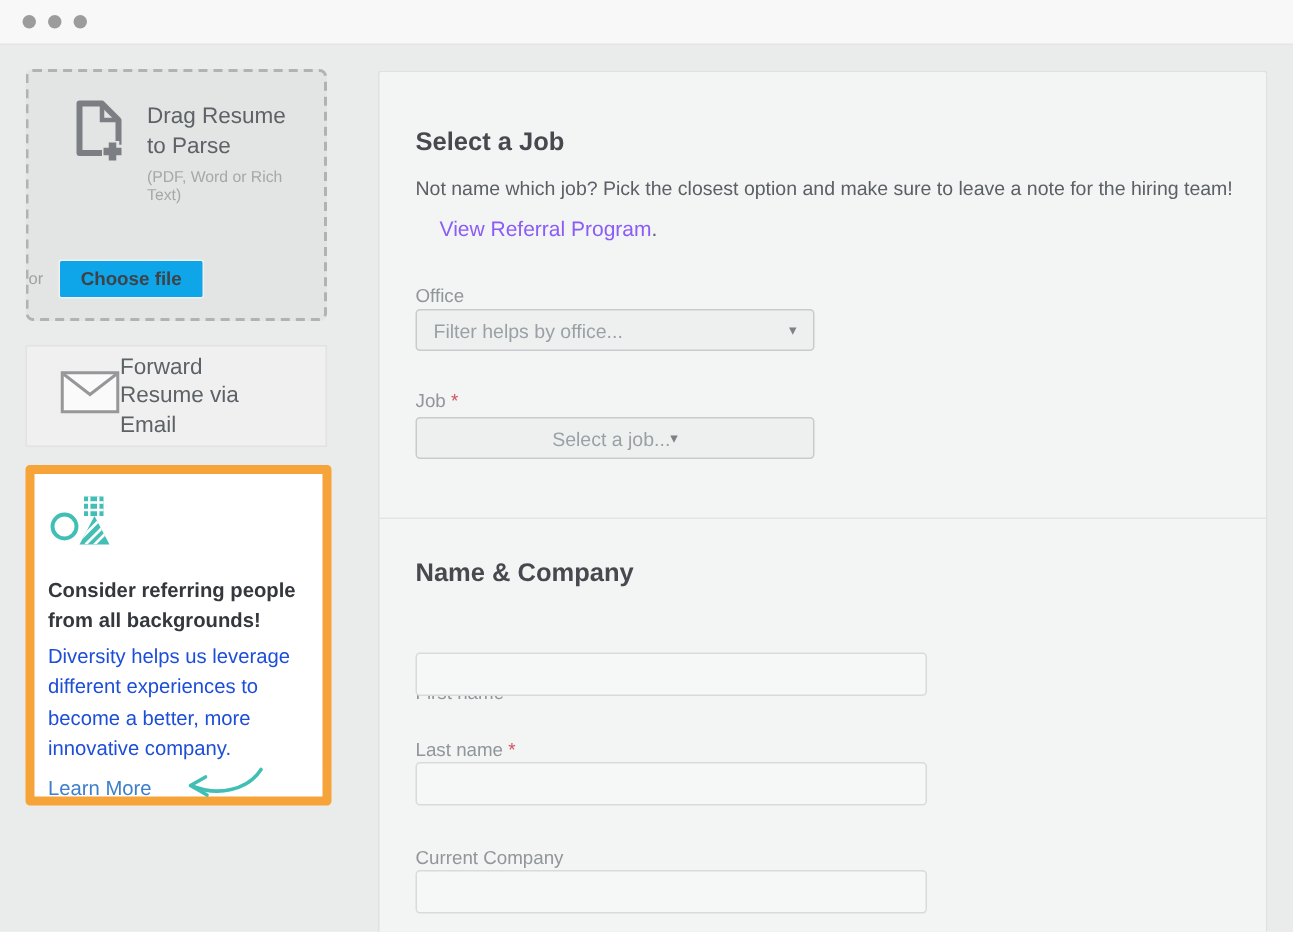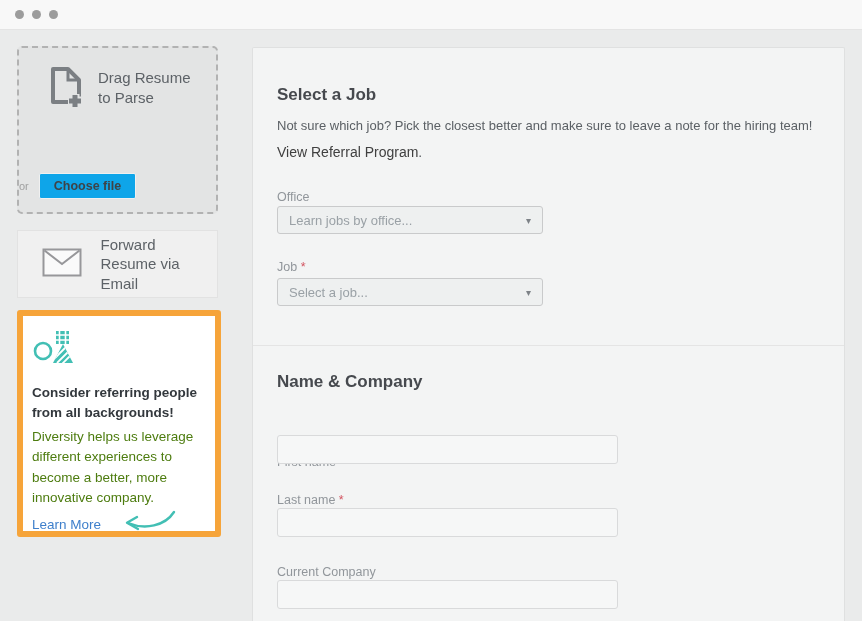--- a/index.html
+++ b/index.html
@@ -34,62 +34,62 @@
   .dz-or { font-size:11px; color:#a0a0a0; }
   .choose-btn {
     background:#0ea5e9; border:1px solid #f0f0f0; border-radius:2px;
     font-family:"Liberation Sans", sans-serif;
     font-size:12.5px; font-weight:bold; color:#3e4348;
     padding:5px 14px; cursor:pointer;
   }
   .forward-box {
     position:absolute; left:17px; top:230px; width:201px; height:68px;
     background:#f0f0f0; border:1px solid #e2e2e2;
-    display:flex; align-items:center; padding-left:22px; gap:19px;justify-content:center;
+    display:flex; align-items:center; padding-left:22px; gap:0;
   }
   .fw-label { width:115px; font-size:15px; line-height:1.3; color:#5d6267; }
 
   .diversity-card {
     position:absolute; left:17px; top:310px; width:204px; height:227px;
     background:#ffffff; border:6px solid #f6a43a; border-radius:3px;
     padding:11px 9px;
   }
   .dv-title { margin-top:10px; width:176px; font-size:13.5px; font-weight:bold; color:#33383d; line-height:1.45; }
-  .dv-body { margin-top:5px; width:180px; font-size:13.5px; color:#4d7c0f; line-height:1.5; }
+  .dv-body { margin-top:5px; width:180px; font-size:13.5px; color:#1d4ed8; line-height:1.5; }
   .dv-link-row { display:flex; align-items:center; gap:18px; margin-top:1px; }
   .dv-link { font-size:13.5px; color:#3e7fcb; text-decoration:none; cursor:pointer; }
 
   
   .panel {
     position:absolute; left:252px; top:47px; width:593px; height:580px;
     background:#f3f4f4; border:1px solid #dfe0e0; border-bottom:0;
     border-radius:2px 2px 0 0;
   }
   .panel .heading { position:absolute; left:24px; font-size:17px; font-weight:bold; color:#46494e; }
   .h-select { top:37px; }
   .h-name { top:324px; }
   .desc { position:absolute; left:24px; top:70px; font-size:13px; color:#5b6065; white-space:nowrap; }
   .ref-link-row { position:absolute; left:24px; top:96px; font-size:14px; }
-  .ref-link { color:#404040; text-decoration:none; cursor:pointer; }
+  .ref-link { color:#8b5cf6; text-decoration:none; cursor:pointer;margin-left:16px; }
   .ref-suffix { color:#5b6065; }
   .field-label { position:absolute; left:24px; font-size:12.5px; color:#91969b; }
   .req { color:#d2535f; }
   .lbl-office { top:142px; }
   .lbl-job { top:212px; }
   .lbl-first { top:372px;margin-top:35px; }
   .lbl-last { top:445px; }
   .lbl-company { top:517px; }
   .select-box {
     position:absolute; left:24px; width:266px; height:28px;
     background:#eef0f0; border:1px solid #c9cacb; border-radius:3px;
     display:flex; align-items:center; justify-content:space-between;
     padding:0 11px; cursor:pointer;
   }
   .sel-office { top:158px; }
-  .sel-job { top:230px; }
+  .sel-job { top:230px;justify-content:center; }
   .sel-placeholder { font-size:13px; color:#9aa1a6; }
   .sel-caret { font-size:10px; color:#7d8287; }
   .divider { position:absolute; left:0; top:297px; width:100%; height:1px; background:#e4e4e4; }
   .text-input {
     position:absolute; left:24px; width:341px; height:29px;
     background:#f6f7f7; border:1px solid #d9dadb; border-radius:3px;
     font-family:"Liberation Sans", sans-serif; font-size:13px; color:#444;
     padding:0 9px;
   }
   .in-first { top:387px; }
@@ -110,20 +110,21 @@
     <span>
       <svg width="35" height="44" viewBox="0 0 35 44">
         <path d="M4 3 H19 L30 14 V36 H4 Z" fill="none" stroke="#7b7f83" stroke-width="4" stroke-linejoin="round"></path>
         <path d="M19 3 V14 H30" fill="none" stroke="#7b7f83" stroke-width="3"></path>
         <path d="M26 28 V42 M19 35 H33" stroke="#e3e4e4" stroke-width="9"></path>
         <path d="M26 29 V41 M20 35 H32" stroke="#7b7f83" stroke-width="5"></path>
       </svg>
     </span>
     <div class="dz-texts">
       <div class="dz-title">Drag Resume to Parse</div>
+      <div class="dz-sub">(PDF, Word or Rich Text)</div>
     </div>
   </div>
   <div class="dz-bottom">
     <span class="dz-or">or</span>
     <button class="choose-btn">Choose file</button>
   </div>
 </div>
 
 <div class="forward-box">
   <span>
@@ -158,28 +159,28 @@
       <svg width="58" height="26" viewBox="0 0 58 26">
         <path d="M55 3 C46 17 26 21 9 14" fill="none" stroke="#42bfb4" stroke-width="2.4" stroke-linecap="round"></path>
         <path d="M18 8 L8 13.7 L19 20" fill="none" stroke="#42bfb4" stroke-width="2.4" stroke-linecap="round" stroke-linejoin="round"></path>
       </svg>
     </span>
   </div>
 </div>
 
 <div class="panel">
   <div class="heading h-select">Select a Job</div>
-  <div class="desc">Not sure which job? Pick the closest better and make sure to leave a note for the hiring team!</div>
+  <div class="desc">Not name which job? Pick the closest option and make sure to leave a note for the hiring team!</div>
   <div class="ref-link-row">
     <a class="ref-link">View Referral Program</a><span class="ref-suffix">.</span>
   </div>
 
   <div class="field-label lbl-office">Office</div>
   <div class="select-box sel-office">
-    <span class="sel-placeholder">Learn jobs by office...</span>
+    <span class="sel-placeholder">Filter helps by office...</span>
     <span class="sel-caret">▾</span>
   </div>
 
   <div class="field-label lbl-job">
     <span>Job</span> <span class="req">*</span>
   </div>
   <div class="select-box sel-job">
     <span class="sel-placeholder">Select a job...</span>
     <span class="sel-caret">▾</span>
   </div>

